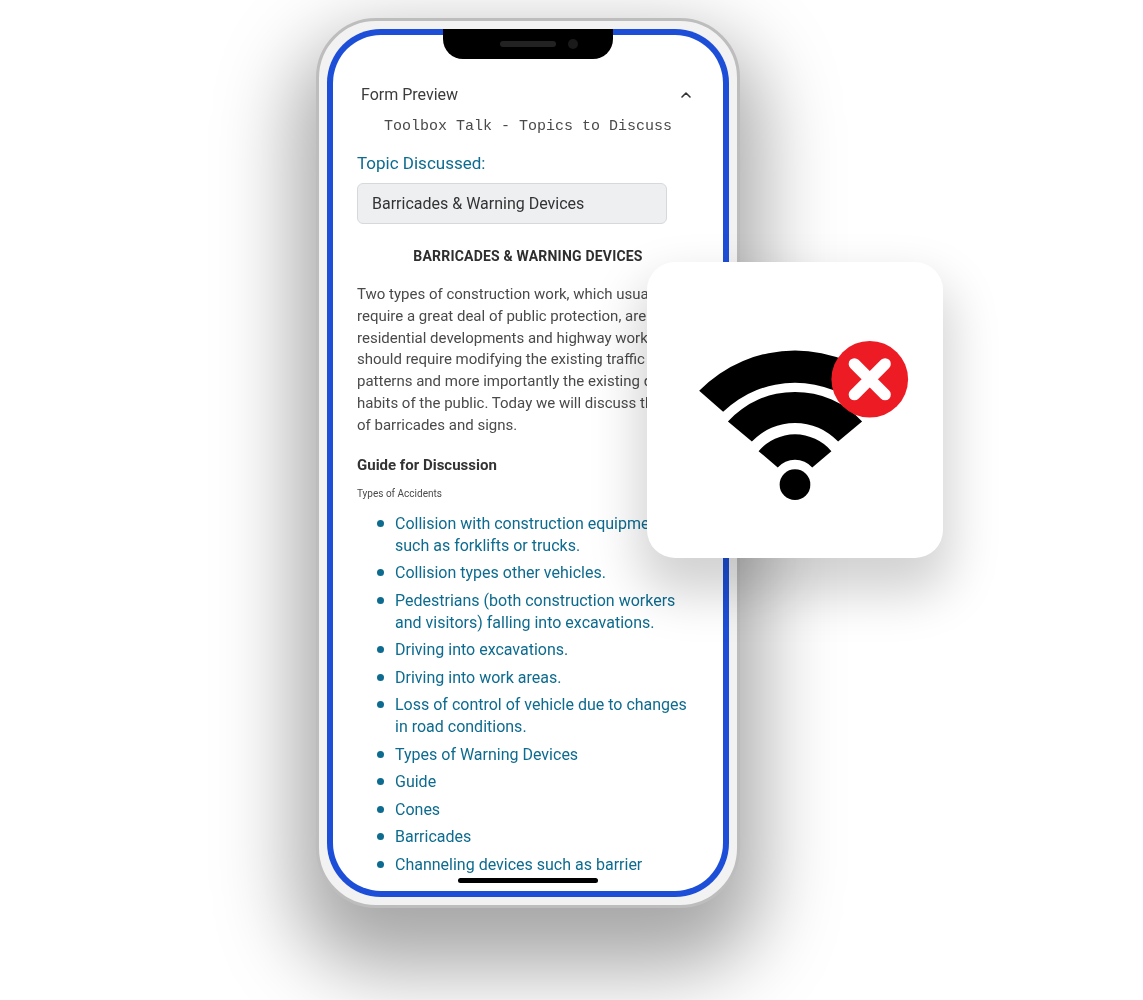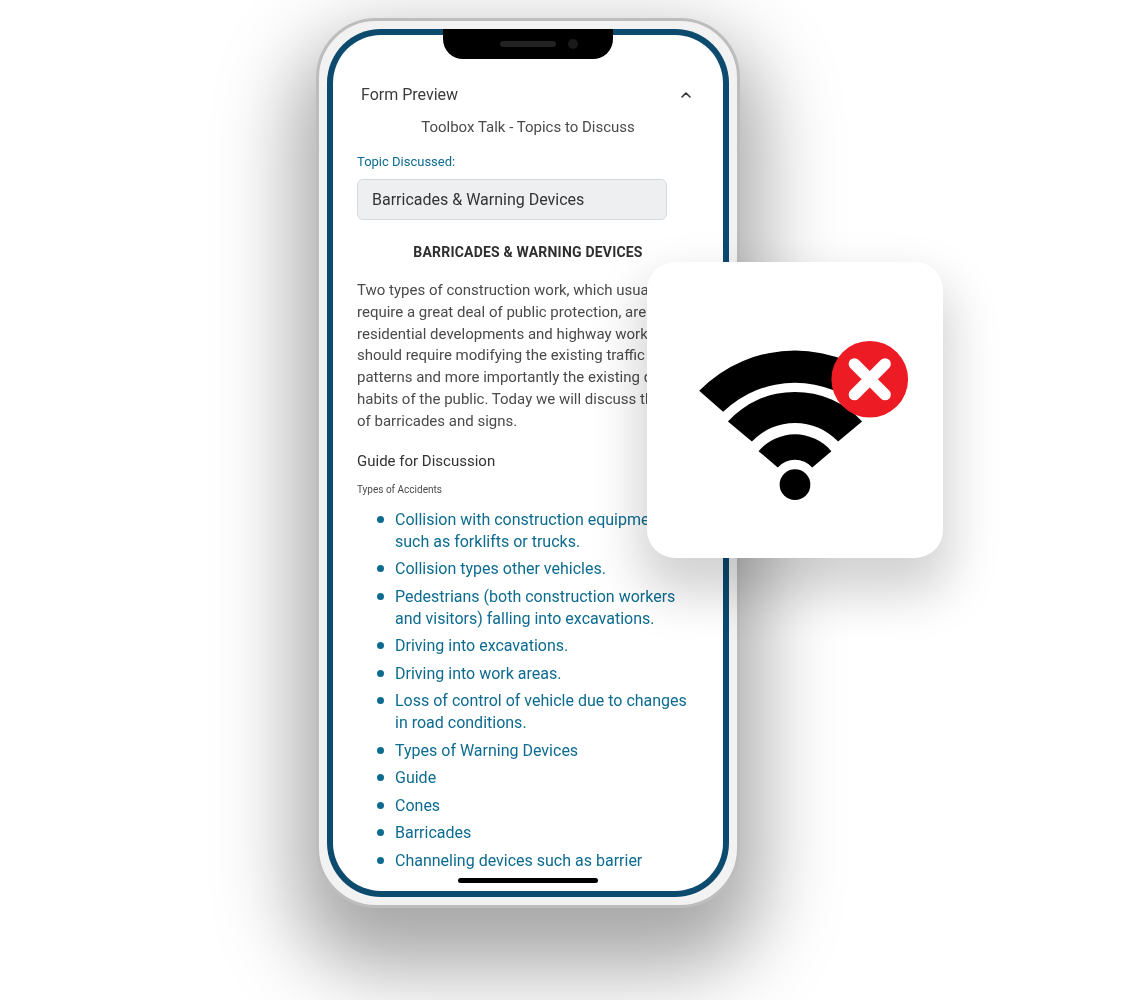--- a/index.html
+++ b/index.html
@@ -17,21 +17,21 @@
     width: 424px;
     height: 890px;
     background: #f2f2f2;
     border-radius: 60px;
     border: 3px solid #bdbdbd;
     box-shadow: 0 40px 80px 20px rgba(0,0,0,0.35);
   }
   .phone-inner {
     position: absolute;
     inset: 8px;
-    background: #0c4a6e;
+    background: #1d4ed8;
     border-radius: 54px;
     padding: 6px;
   }
   .screen {
     position: absolute;
     inset: 6px;
     background: #ffffff;
     border-radius: 48px;
     overflow: hidden;
   }
@@ -91,24 +91,25 @@
     display: flex;
     align-items: center;
     justify-content: center;
   }
   .chevron svg { width: 16px; height: 16px; }
   .form-title {
     text-align: center;
     font-size: 15px;
     color: #4a4a4a;
     margin-bottom: 18px;
+    font-family: Liberation Mono, monospace;
   }
   .field-label {
     color: #0d6b8f;
-    font-size: 13px;
+    font-size: 17px;
     margin-bottom: 10px;
   }
   .select-box {
     background: #edeff1;
     border: 1px solid #d6d9dc;
     border-radius: 6px;
     padding: 10px 14px;
     font-size: 16px;
     color: #333;
     margin-bottom: 24px;
@@ -122,21 +123,21 @@
     letter-spacing: 0.2px;
     margin-bottom: 20px;
   }
   .body-text {
     font-size: 15px;
     line-height: 1.45;
     color: #4a4a4a;
     margin-bottom: 20px;
   }
   .subhead {
-    font-weight: 400;
+    font-weight: 700;
     font-size: 15px;
     color: #333;
     margin-bottom: 14px;
   }
   .subsub {
     font-size: 10px;
     color: #4a4a4a;
     margin-bottom: 14px;
   }
   ul.bullets {

